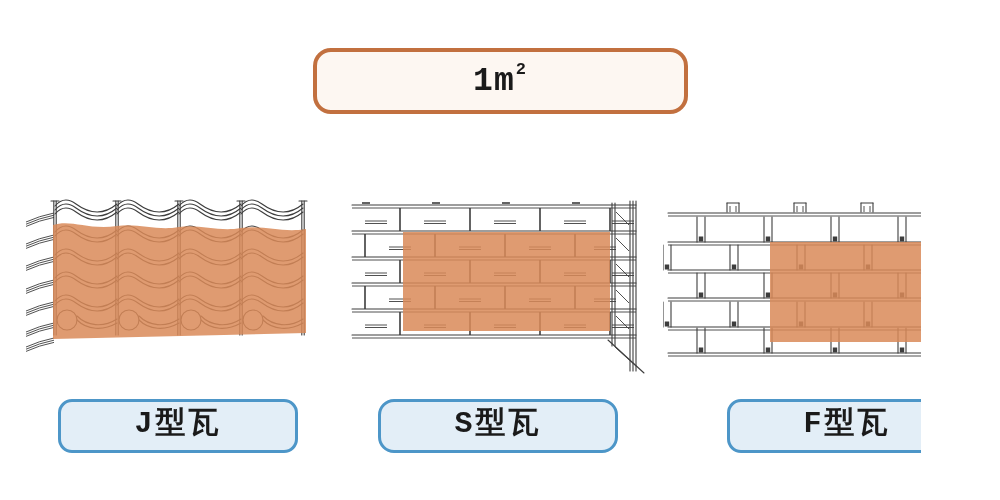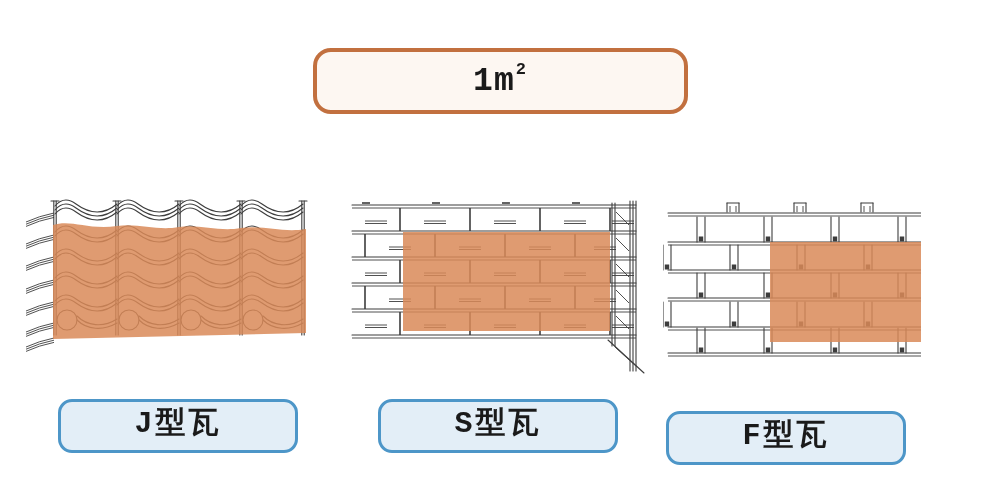--- a/index.html
+++ b/index.html
@@ -19,21 +19,21 @@
     display:flex; align-items:flex-start; line-height:1;
   }
   .title-box .sup { font-size:17px; font-weight:600; margin:-4px 1px 0 1px; }
   .tile-label {
     position:absolute; top:399px; width:240px; height:54px; box-sizing:border-box;
     border:3.5px solid var(--label-border,#4d96c8); border-radius:14px;
     background:var(--label-fill,#e3eef7);
     display:flex; justify-content:center;
   }
   .tile-label span { font-size:30px; font-weight:600; color:var(--text,#1a1a1a); letter-spacing:3px; }
-  .lbl-j { left:58px; } .lbl-s { left:378px; } .lbl-f { left:666px;margin-top:12px; }
+  .lbl-j { left:58px; } .lbl-s { left:378px;border-radius:16px; } .lbl-f { left:727px; }
   .art { position:absolute; }
   .ln  { stroke:var(--line,#3d3d3d); stroke-width:1.1; fill:none; stroke-linecap:round; }
   .lnt { stroke:var(--line,#3d3d3d); stroke-width:0.9; fill:none; }
   .jt  { stroke:var(--line,#3d3d3d); stroke-width:1.6; fill:none; }
   .sq  { fill:var(--line,#3d3d3d); stroke:none; }
   .overlay { fill:var(--highlight,#d98a58); fill-opacity:0.85; stroke:none; }
 </style>
 </head>
 <body>
 

